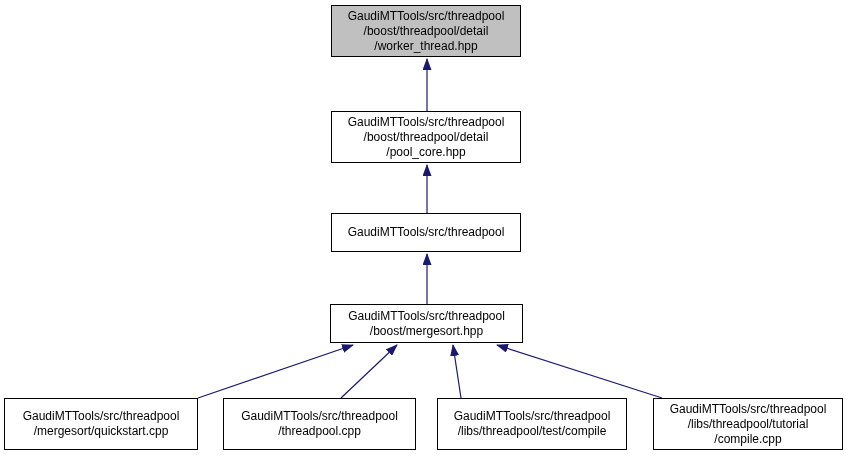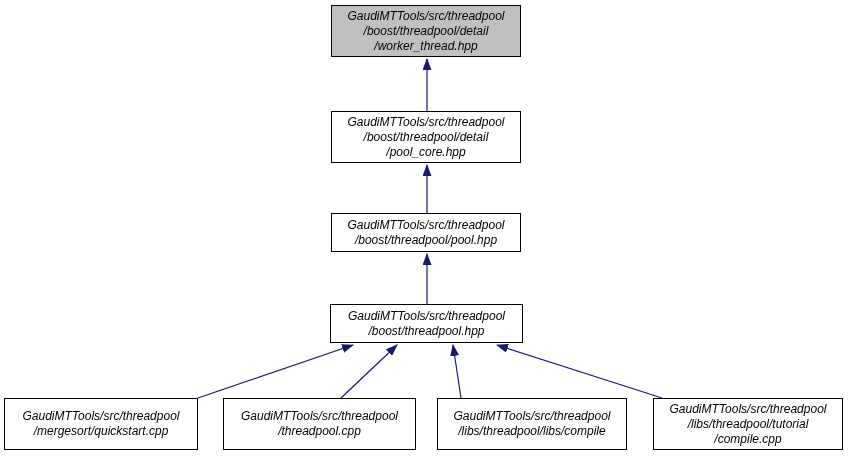--- a/index.html
+++ b/index.html
@@ -31,21 +31,20 @@
     display: flex;
     flex-direction: column;
     justify-content: center;
     align-items: center;
     text-align: center;
     font-size: 12px;
     line-height: 15px;
     color: #000000;
     white-space: nowrap;
     cursor: pointer;
-    font-style: italic;
   }
   .node span { display: block; }
 </style>
 </head>
 <body>
 
 <div class="graph">
 
   <svg class="edges-layer" id="edges" width="855" height="456" viewBox="0 0 855 456" xmlns="http://www.w3.org/2000/svg">
     <defs>
@@ -69,41 +68,40 @@
   </div>
 
   <div class="node" style="left: 331px; top: 111px; width: 190px; height: 52px; background: rgb(255, 255, 255); border-color: rgb(0, 0, 0); color: rgb(0, 0, 0);">
     <span>GaudiMTTools/src/threadpool</span>
     <span>/boost/threadpool/detail</span>
     <span>/pool_core.hpp</span>
   </div>
 
   <div class="node" style="left: 331px; top: 213px; width: 190px; height: 39px; background: rgb(255, 255, 255); border-color: rgb(0, 0, 0); color: rgb(0, 0, 0);">
     <span>GaudiMTTools/src/threadpool</span>
-    <span>/boost/threadpool/pool.hpp</span>
   </div>
 
   <div class="node" style="left: 330px; top: 304px; width: 193px; height: 39px; background: rgb(255, 255, 255); border-color: rgb(0, 0, 0); color: rgb(0, 0, 0);">
     <span>GaudiMTTools/src/threadpool</span>
-    <span>/boost/threadpool.hpp</span>
+    <span>/boost/mergesort.hpp</span>
   </div>
 
   <div class="node" style="left: 4px; top: 398px; width: 194px; height: 52px; background: rgb(255, 255, 255); border-color: rgb(0, 0, 0); color: rgb(0, 0, 0);">
     <span>GaudiMTTools/src/threadpool</span>
     <span>/mergesort/quickstart.cpp</span>
   </div>
 
   <div class="node" style="left: 223px; top: 398px; width: 193px; height: 52px; background: rgb(255, 255, 255); border-color: rgb(0, 0, 0); color: rgb(0, 0, 0);">
     <span>GaudiMTTools/src/threadpool</span>
     <span>/threadpool.cpp</span>
   </div>
 
   <div class="node" style="left: 437px; top: 398px; width: 190px; height: 52px; background: rgb(255, 255, 255); border-color: rgb(0, 0, 0); color: rgb(0, 0, 0);">
     <span>GaudiMTTools/src/threadpool</span>
-    <span>/libs/threadpool/libs/compile</span>
+    <span>/libs/threadpool/test/compile</span>
   </div>
 
   <div class="node" style="left: 653px; top: 398px; width: 190px; height: 52px; background: rgb(255, 255, 255); border-color: rgb(0, 0, 0); color: rgb(0, 0, 0);">
     <span>GaudiMTTools/src/threadpool</span>
     <span>/libs/threadpool/tutorial</span>
     <span>/compile.cpp</span>
   </div>
 
 </div>
 

